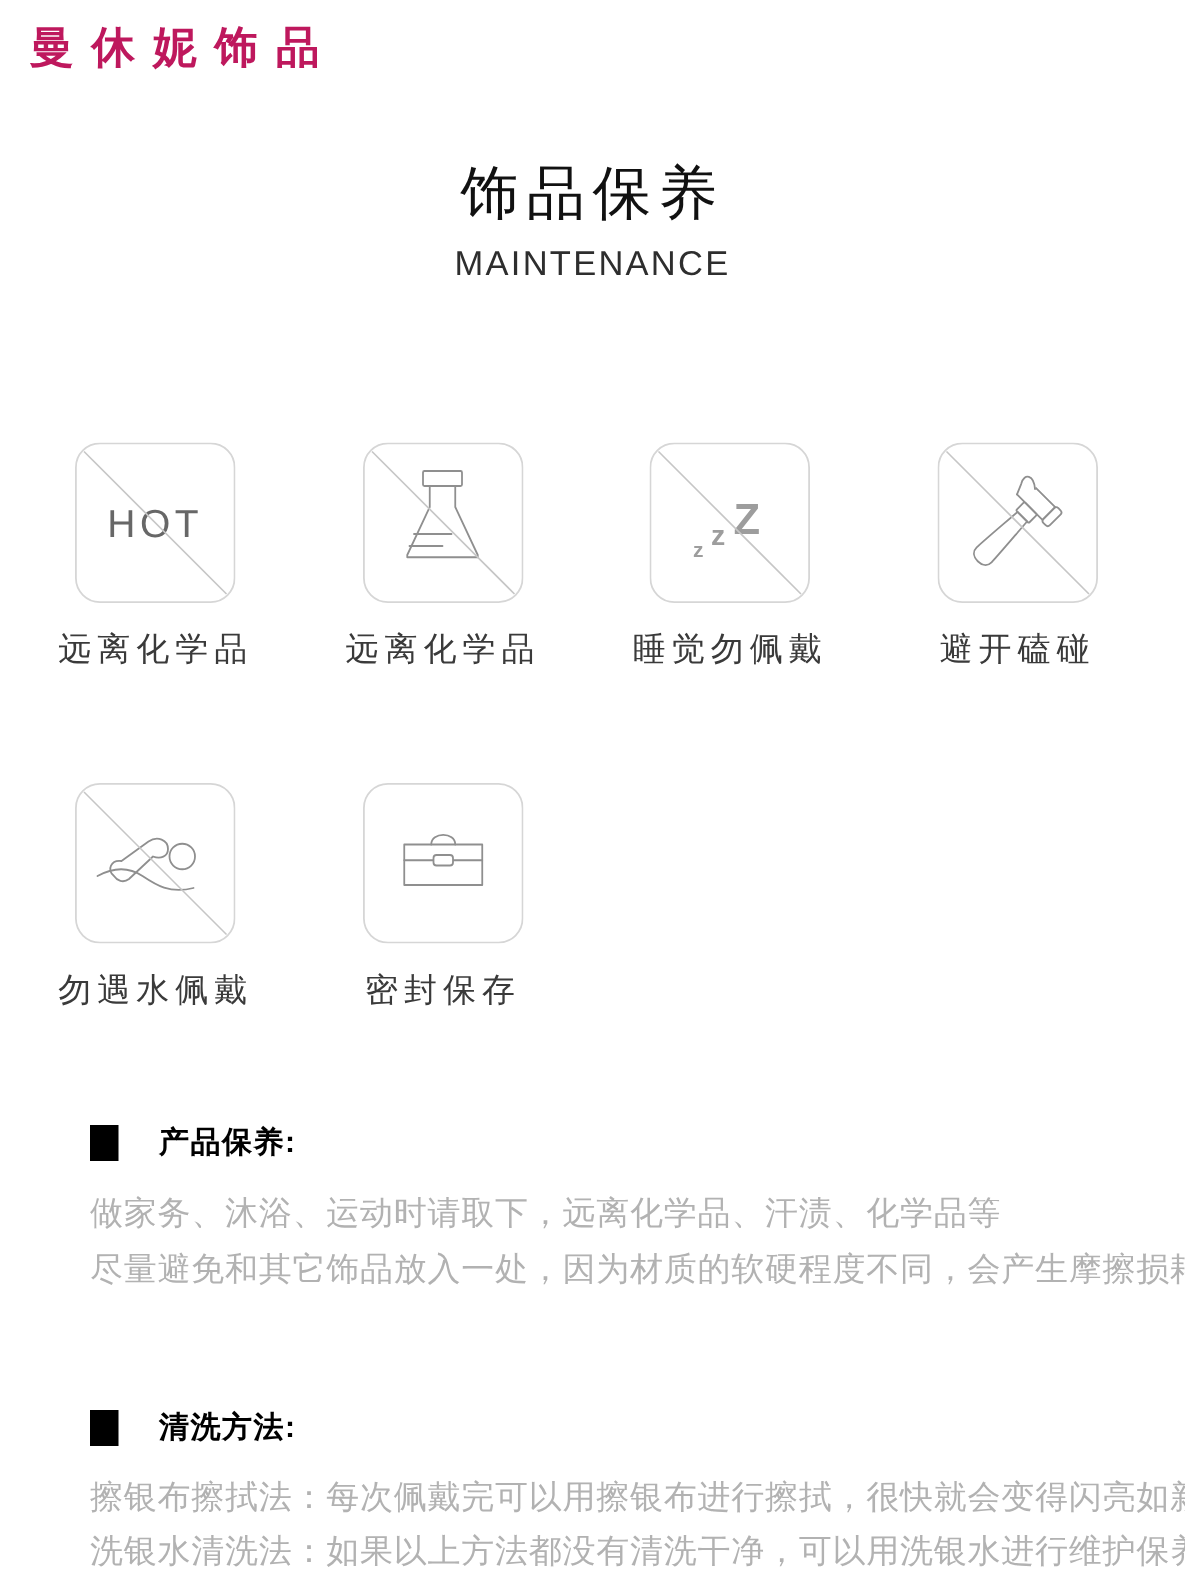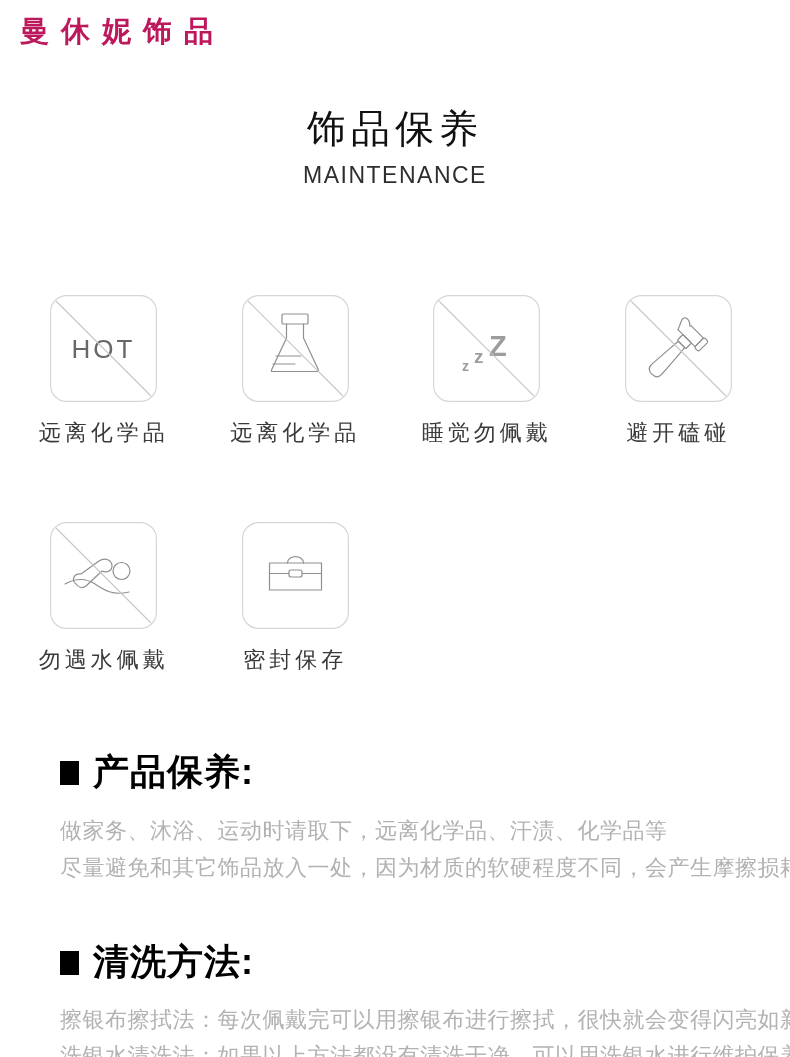--- a/index.html
+++ b/index.html
@@ -36,21 +36,21 @@
   .artf{fill:#ffffff;stroke:#8f8f8f;stroke-width:1.2;stroke-linejoin:round;}
   .hot-label{fill:#676767;font-size:26px;letter-spacing:3px;font-family:"Liberation Sans",sans-serif;}
   .zzz{fill:#9d9d9d;font-weight:bold;font-family:"Liberation Sans",sans-serif;}
   .card-label{
     margin-top:16px;font-size:22px;color:#3a3a3a;letter-spacing:4px;white-space:nowrap;
   }
   
   .section{position:absolute;left:60px;right:36px;}
   .section-care{top:748px;}
   .section-clean{top:938px;}
-  .sec-head{display:flex;align-items:center;gap:14px;font-size:36px;font-weight:bold;color:#000;letter-spacing:1px;}
+  .sec-head{display:flex;align-items:center;gap:27px;font-size:20px;font-weight:bold;color:#000;letter-spacing:1px;}
   .sq{width:19px;height:24px;background:#000;flex:0 0 auto;}
   .sec-body{margin-top:15px;font-size:22px;line-height:37px;color:#b2b2b2;letter-spacing:0.5px;white-space:nowrap;}
   .section-clean .sec-body{line-height:36px;}
 </style>
 </head>
 <body>
 
 <div class="watermark">曼休妮饰品</div>
 
 <div class="title">饰品保养</div>

